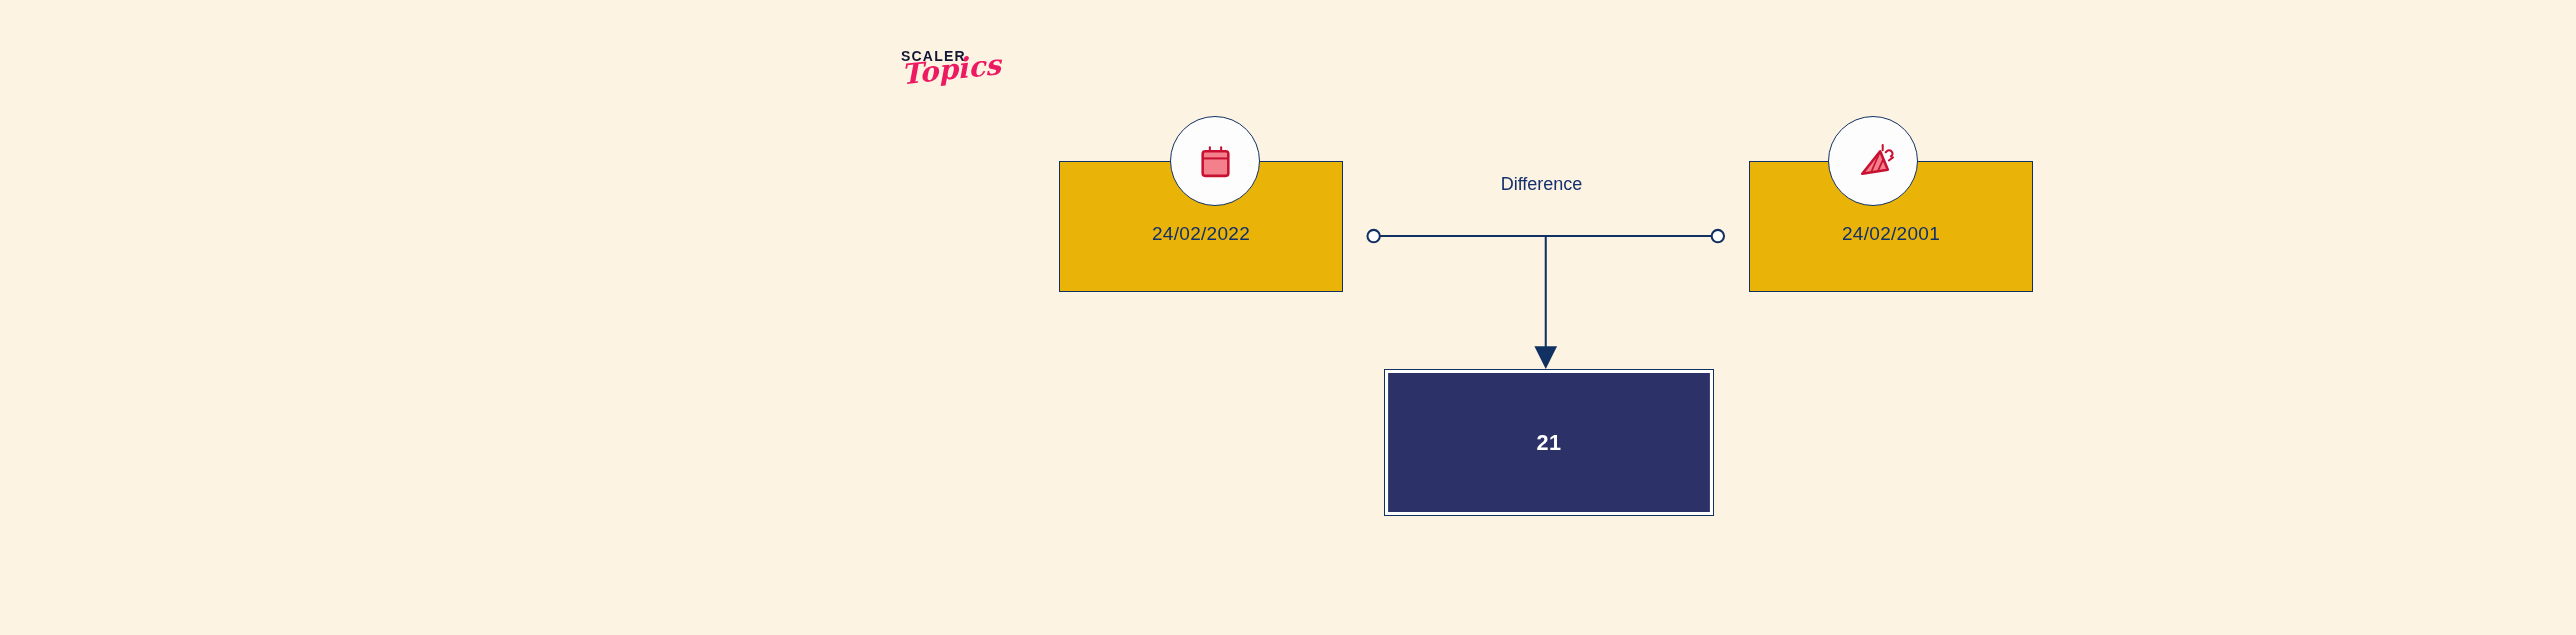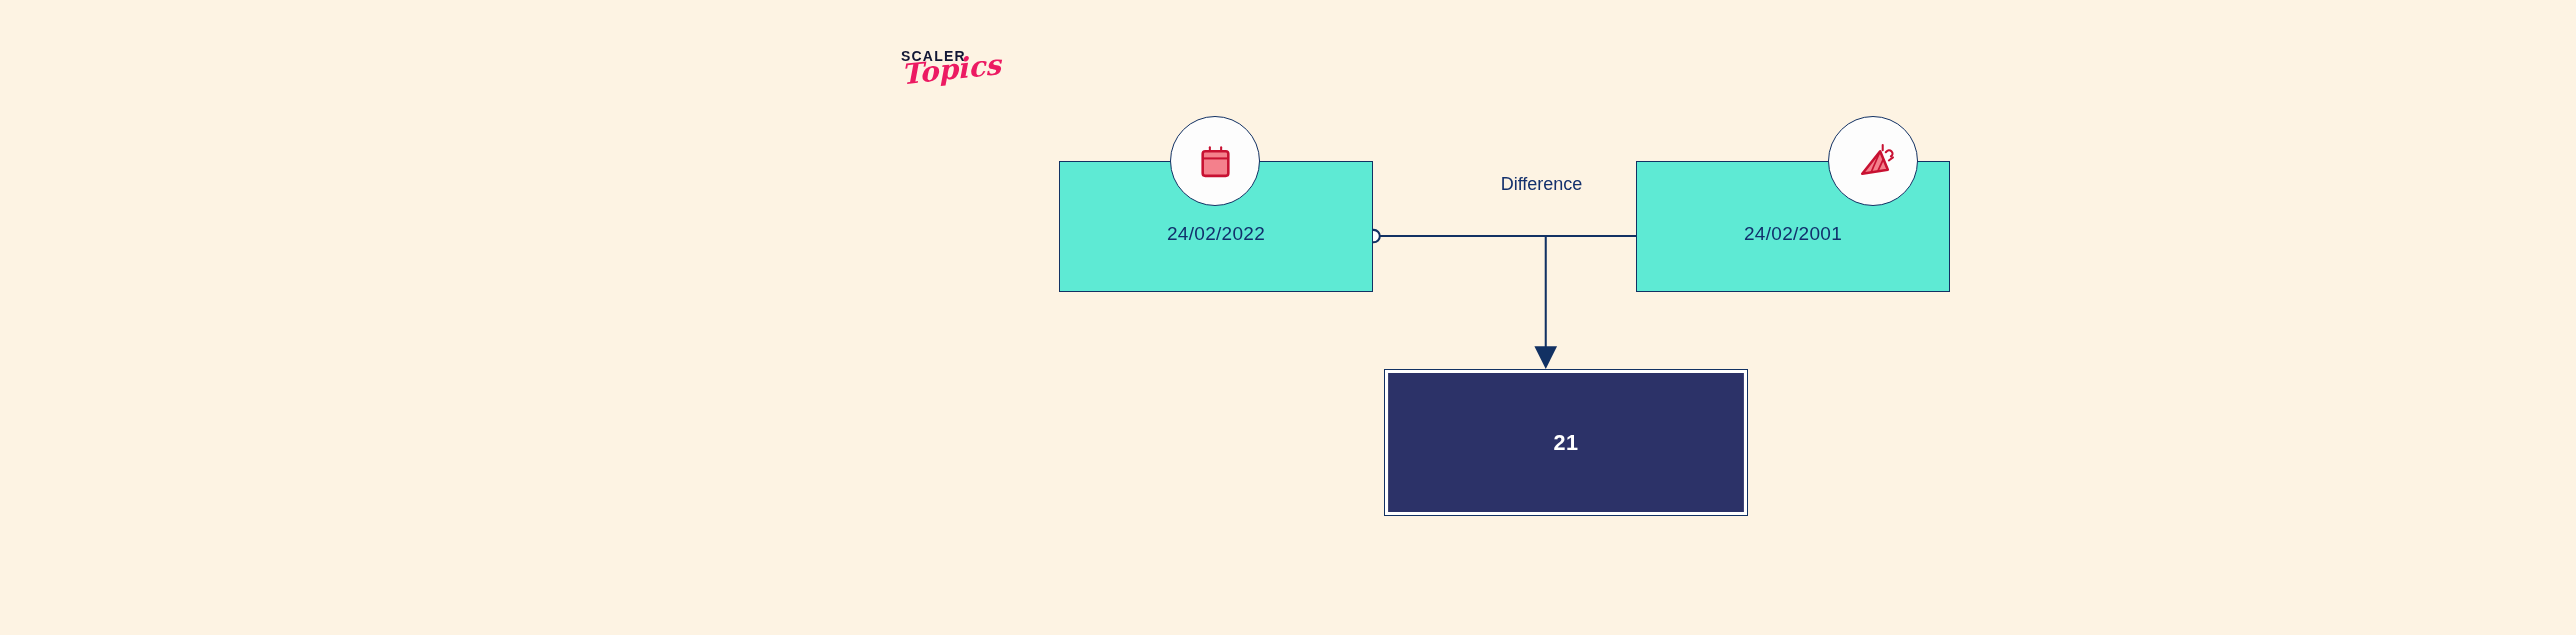--- a/index.html
+++ b/index.html
@@ -62,31 +62,31 @@
     top: 0;
     width: 3092px;
     height: 636px;
     pointer-events: none;
   }
 
   
   .date-card {
     position: absolute;
     top: 161px;
-    width: 314px;
+    width: 284px;
     height: 131px;
     box-sizing: border-box;
-    background: #5eead4;
+    background: #eab308;
     border: 1.5px solid #123163;
     display: flex;
     align-items: center;
     justify-content: center;
   }
   .date-card.left  { left: 1059px; }
-  .date-card.right { left: 1636px; }
+  .date-card.right { left: 1749px; }
 
   .date-text {
     font-family: "Liberation Sans", sans-serif;
     font-size: 19px;
     color: #12306C;
     letter-spacing: 0.3px;
     margin-top: 14.4px;
   }
 
   
@@ -118,21 +118,21 @@
     font-size: 18px;
     color: #13306C;
     z-index: 4;
   }
 
   
   .result-box {
     position: absolute;
     left: 1384px;
     top: 369px;
-    width: 364px;
+    width: 330px;
     height: 147px;
     box-sizing: border-box;
     background: #2C3268;
     border: 1.5px solid #123163;
     outline: none;
     box-shadow: inset 0 0 0 3.1px #FFFFFF;
     display: flex;
     align-items: center;
     justify-content: center;
     z-index: 6;

